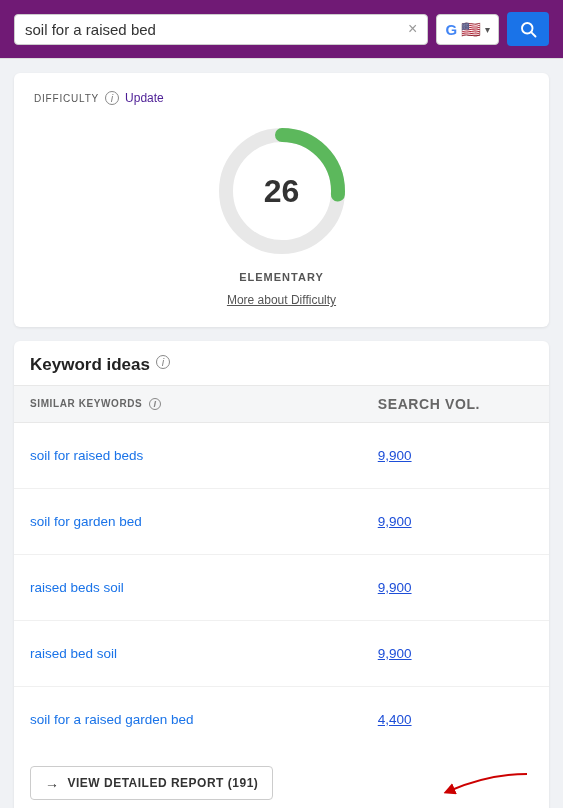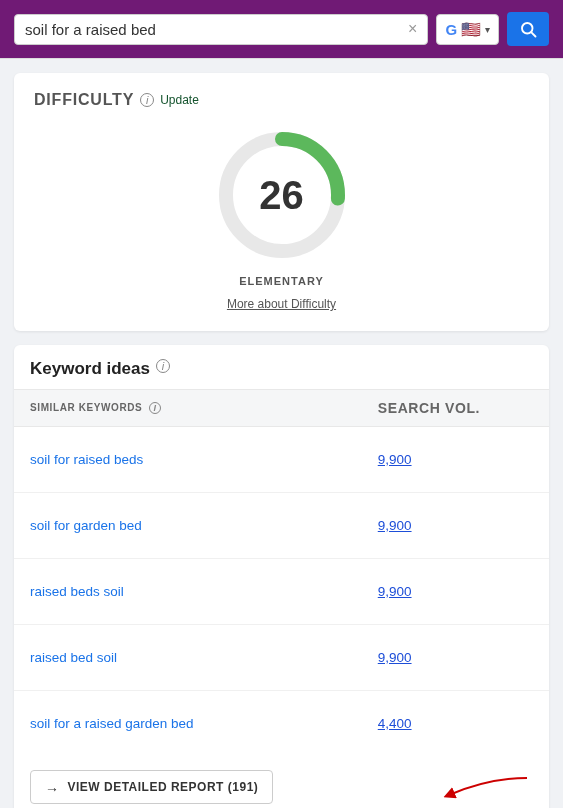--- a/index.html
+++ b/index.html
@@ -95,22 +95,22 @@
       padding: 18px 20px 20px;
       box-shadow: 0 1px 3px rgba(0,0,0,0.08);
     }
     .difficulty-header {
       display: flex;
       align-items: center;
       gap: 6px;
       margin-bottom: 16px;
     }
     .difficulty-label {
-      font-size: 16px;
-      font-weight: 700;
+      font-size: 10px;
+      font-weight: 400;
       letter-spacing: 0.8px;
       color: #555;
       text-transform: uppercase;
       text-align: center;
     }
     .info-icon {
       font-size: 11px;
       color: #888;
       cursor: pointer;
       font-style: italic;
@@ -118,21 +118,21 @@
       border-radius: 50%;
       width: 14px;
       height: 14px;
       display: inline-flex;
       align-items: center;
       justify-content: center;
       line-height: 1;
     }
     .update-link {
       font-size: 12px;
-      color: #14532d;
+      color: #4c1d95;
       text-decoration-style: dashed;
       cursor: pointer;
     }
 
     
     .donut-wrapper {
       display: flex;
       flex-direction: column;
       align-items: center;
       gap: 10px;
@@ -158,21 +158,21 @@
       stroke-width: 10;
       stroke-linecap: round;
       stroke-dasharray: 251.2;
       stroke-dashoffset: 185.9;
     }
     .donut-center-text {
       position: absolute;
       top: 50%;
       left: 50%;
       transform: translate(-50%, -50%);
-      font-size: 40px;
+      font-size: 32px;
       font-weight: 600;
       color: #333;
     }
     .difficulty-level {
       font-size: 11px;
       font-weight: 700;
       letter-spacing: 1px;
       color: #555;
       text-transform: uppercase;
     }

